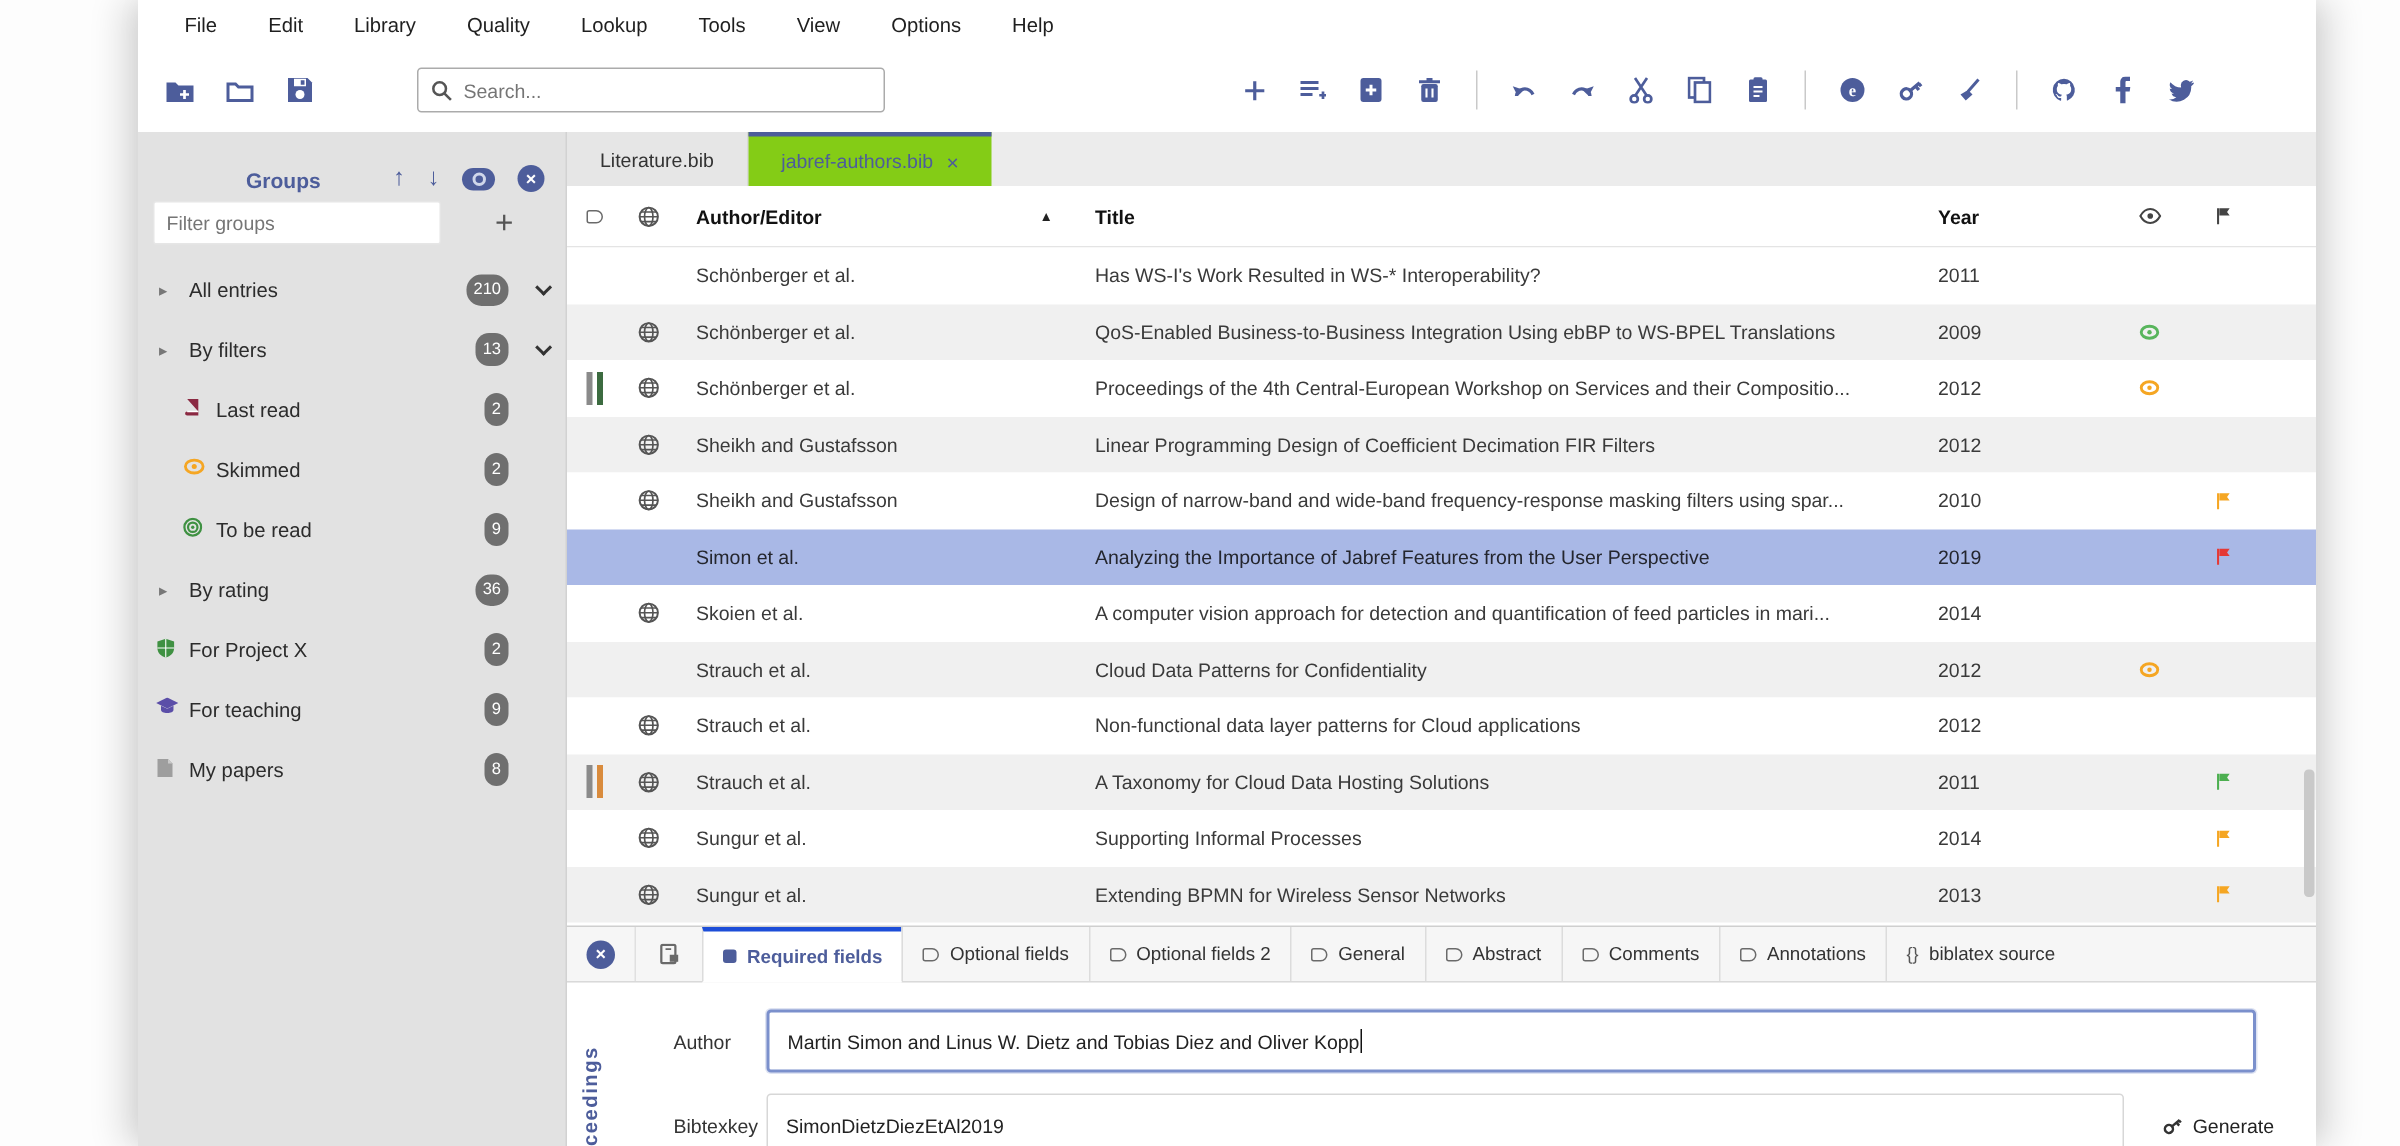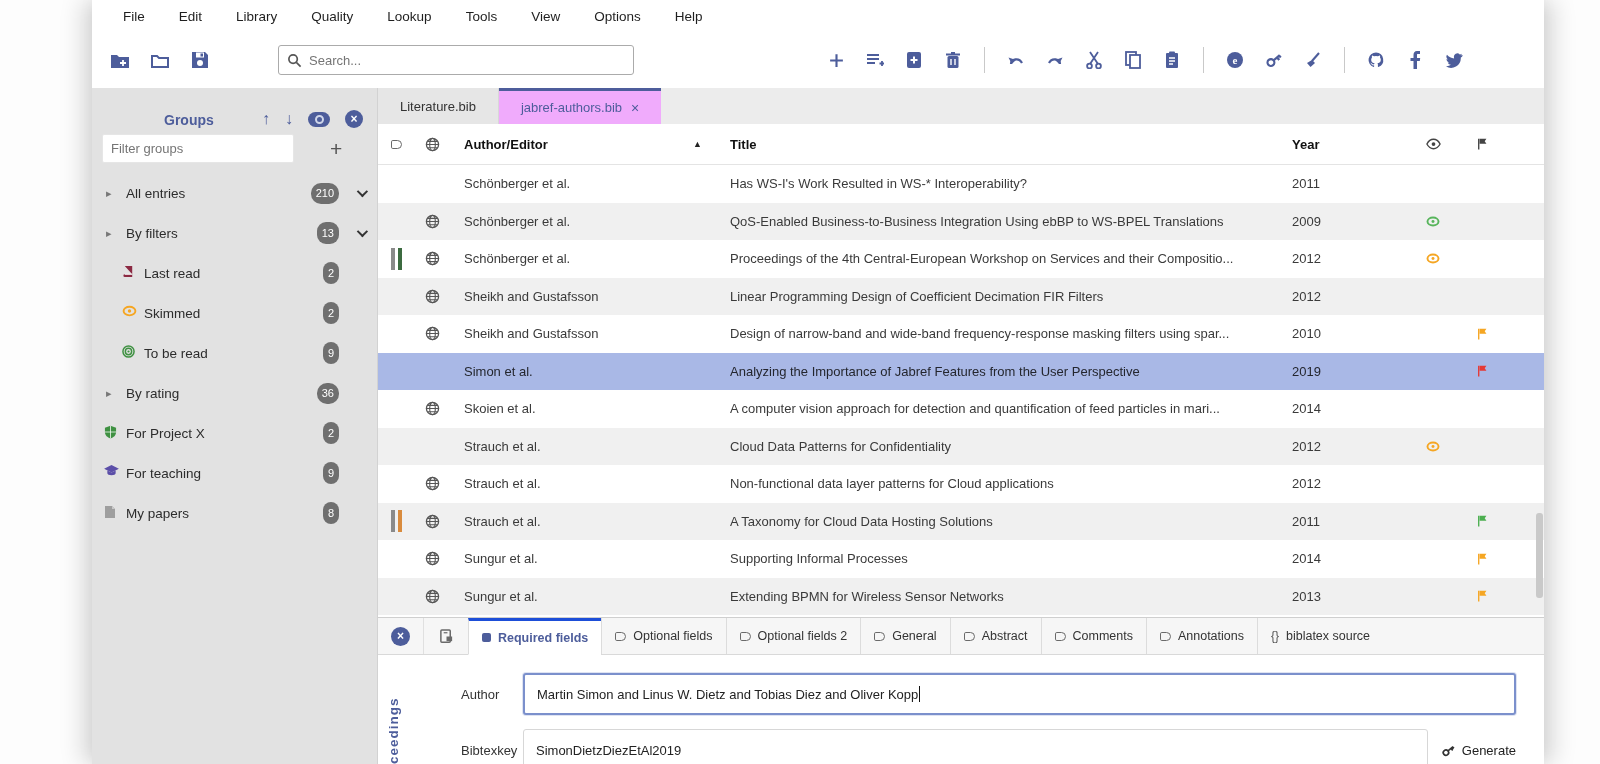--- a/index.html
+++ b/index.html
@@ -8,21 +8,21 @@
             box-shadow:-10px 0 22px rgba(0,0,0,.14), 10px 0 22px rgba(0,0,0,.14); }
 
   
   .menubar { position:absolute; left:0; top:0; right:0; height:32px; background:#fff; display:flex; align-items:center; padding-left:14px; }
   .menu-item { padding:0 17px; font-size:13.5px; color:#1f1f1f; cursor:default; }
 
   
   .toolbar { position:absolute; left:0; top:32px; right:0; height:56px; background:#fff; }
   .tb-left { position:absolute; left:18px; top:0; height:56px; display:flex; align-items:center; gap:20px; }
   .tb-icon { width:20px; height:20px; color:#4d5d9b; display:inline-flex; align-items:center; justify-content:center; }
-  .searchbox { position:absolute; left:186px; top:13px; width:356px; height:30px; border:1px solid #ababab; border-radius:3px; background:#fff; display:flex; align-items:center; padding:0 8px; gap:7px; }
+  .searchbox { position:absolute; left:186px; top:13px; width:312px; height:30px; border:1px solid #ababab; border-radius:3px; background:#fff; display:flex; align-items:center; padding:0 8px; gap:7px; }
   .searchbox input { border:none; outline:none; flex:1; font-size:13px; color:#333; font-family:"Liberation Sans",sans-serif; background:transparent; }
   .tb-right { position:absolute; left:734px; top:0; height:56px; display:flex; align-items:center; gap:19px; }
   .tb-div { width:1px; height:26px; background:#c9c9c9; margin:0 2px; }
 
   
   .sidebar { position:absolute; left:0; top:88px; width:286px; bottom:0; background:#e2e2e2; border-right:1px solid #d2d2d2; }
   .sb-header { display:flex; align-items:flex-end; height:36px; padding:0 14px 0 0; margin-top:4px; }
   .sb-title { font-size:14px; font-weight:bold; color:#4d5d9b; margin-left:72px; flex:0 0 auto; }
   .sb-hicons { margin-left:auto; display:flex; align-items:center; gap:15px; }
   .sb-arrow { font-size:16px; color:#4d5d9b; }
@@ -42,21 +42,21 @@
   .lvl0g .lbl { margin-left:34px; }
   .badge { position:absolute; right:38px; min-width:20px; height:21px; padding:0 5px; background:#6f6f6f; border-radius:10px; color:#fff; font-size:11px; display:flex; align-items:center; justify-content:center; }
   .badge.small { min-width:16px; height:22px; border-radius:9px; }
   .tree-chev { position:absolute; right:12px; width:8px; height:8px; border-right:2px solid #333; border-bottom:2px solid #333; transform:rotate(45deg) translateY(-2px); }
   .icon16 { width:16px; height:16px; display:inline-flex; }
 
   
   .main { position:absolute; left:286px; top:88px; right:0; bottom:0; background:#fff; }
   .filetabs { height:36px; background:#ececec; display:flex; align-items:flex-end; }
   .ftab { height:36px; display:flex; align-items:center; padding:12px 22px; font-size:13px; color:#333; background:#e6e6e6; border-right:1px solid #d8d8d8; }
-  .ftab.active { background:#f0abfc; color:#4d5d9b; border-top:3px solid #4d5d9b; border-right:none; gap:9px; }
+  .ftab.active { background:#84cc16; color:#4d5d9b; border-top:3px solid #4d5d9b; border-right:none; gap:9px; }
   .ftab.active .x { color:#4d5d9b; font-size:14px; }
 
   .thead { height:41px; display:flex; align-items:center; background:#fff; border-bottom:1px solid #e4e4e4; font-size:13px; font-weight:bold; color:#111; }
   .c1 { width:36px; flex:none; display:flex; justify-content:center; }
   .c2 { width:36px; flex:none; display:flex; justify-content:center; }
   .c3 { width:258px; flex:none; display:flex; align-items:center; padding-left:14px; padding-right:6px; }
   .c4 { width:570px; flex:none; padding-left:22px; white-space:nowrap; overflow:hidden; }
   .c5 { width:130px; flex:none; padding-left:14px; }
   .c6 { width:50px; flex:none; display:flex; justify-content:center; }
   .c7 { width:50px; flex:none; display:flex; justify-content:center; }
@@ -84,21 +84,21 @@
   .etabs { height:37px; background:#f6f6f6; border-bottom:1px solid #d9d9d9; display:flex; align-items:stretch; }
   .eclose { width:46px; display:flex; align-items:center; justify-content:center; border-right:1px solid #e0e0e0; }
   .eclose .circ { width:19px; height:19px; border-radius:50%; background:#4d5d9b; color:#fff; font-size:12px; font-weight:bold; display:flex; align-items:center; justify-content:center; }
   .ebook { width:44px; display:flex; align-items:center; justify-content:center; color:#6a6a6a; }
   .etab { display:flex; align-items:center; gap:7px; padding:0 13px; font-size:12.5px; color:#333; border-left:1px solid #dcdcdc; background:#f6f6f6; }
   .etab.active { background:#fff; color:#4d5d9b; border-top:3px solid #1d4ed8; border-bottom:1px solid #fff; margin-bottom:-1px; font-weight:bold; }
   .sq-filled { width:9px; height:9px; background:#4d5d9b; border-radius:2px; }
   .sq-outline { width:11px; height:9px; border:1.4px solid #6a6a6a; border-radius:2px 5px 5px 2px; }
   .braces { font-size:12px; color:#555; }
   .rotlbl { position:absolute; left:8px; top:42px; bottom:0; writing-mode:vertical-rl; transform:rotate(180deg); font-size:13.5px; font-weight:bold; color:#4d5d9b; letter-spacing:1px; }
-  .fieldrow { position:absolute; left:0; right:0; display:flex; align-items:center;margin-left:12px; }
+  .fieldrow { position:absolute; left:0; right:0; display:flex; align-items:center; }
   .flabel { position:absolute; left:71px; font-size:13px; color:#333; }
   .finput { position:absolute; left:133px; background:#fff; border:1px solid #d7d7d7; border-radius:3px; padding:0 12px; display:flex; align-items:center; font-size:13px; color:#222; }
   .finput.focused { border:2px solid #7b90cc; box-shadow:0 0 0 1px rgba(123,144,204,.25); }
   .caret { display:inline-block; width:1px; height:16px; background:#111; margin-left:1px; }
   .genbtn { position:absolute; right:28px; display:flex; align-items:center; gap:6px; font-size:13px; color:#222; }
 </style>
 </head>
 <body>
 
 <div id="window">

